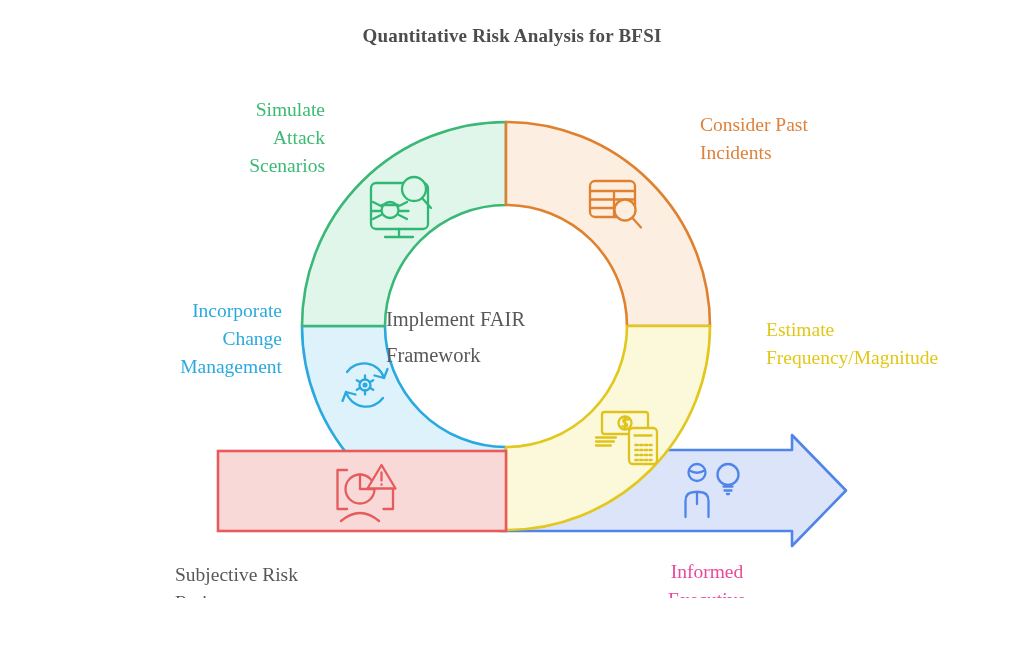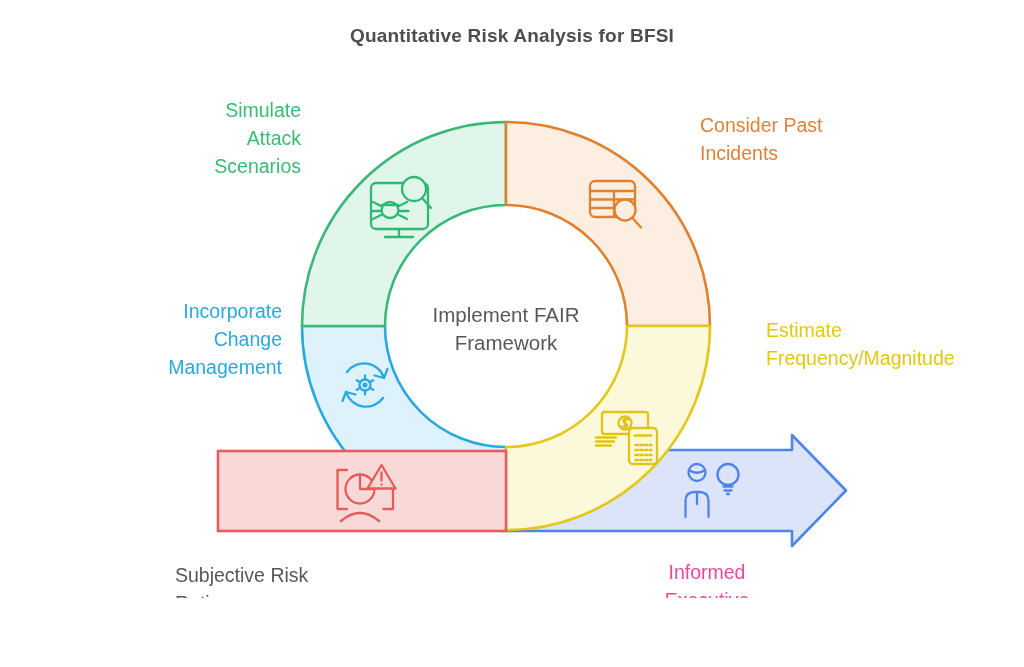--- a/index.html
+++ b/index.html
@@ -1,34 +1,34 @@
 <!DOCTYPE html>
 <html><head>
 <meta charset="utf-8">
 <style>
   html,body{margin:0;padding:0;background:#ffffff;}
   .stage{
     position:relative;width:1024px;height:598px;background:#ffffff;overflow:hidden;
-    font-family:Liberation Sans, sans-serif;
+    font-family:Liberation Serif, serif;
   }
   .stage svg{position:absolute;left:0;top:0;}
   .txt{position:absolute;white-space:pre-line;font-size:19.5px;line-height:28px;}
   .title{
     position:absolute;top:25px;left:0;width:1024px;text-align:center;
     font-size:19px;font-weight:bold;color:#4d4d4d;letter-spacing:.2px;
   }
-  .lbl-simulate {left:121px;top:96px;width:180px;text-align:right;color:#3bba74;}
+  .lbl-simulate {left:145px;top:96px;width:180px;text-align:right;color:#3bba74;}
   .lbl-incidents{left:700px;top:111px;width:280px;text-align:left;color:#de813a;}
   .lbl-change   {left:102px;top:297px;width:180px;text-align:right;color:#2aa9e0;}
   .lbl-estimate {left:739px;top:316px;width:285px;text-align:left;color:#e2c716;margin-left:27px;}
   .lbl-subjective{left:175px;top:561px;width:240px;text-align:left;color:#57585a;}
   .lbl-informed {left:597px;top:558px;width:220px;text-align:center;color:#ec4899;}
   .lbl-center{
-    left:386px;top:301px;width:240px;text-align:center;color:#57585a;
-    font-size:20.5px;line-height:28px;
+    left:386px;top:301px;width:240px;text-align:left;color:#57585a;
+    font-size:20.5px;line-height:36px;
   }
 </style>
 </head>
 <body>
 
 <div class="stage">
 
   <svg width="1024" height="667" viewBox="0 0 1024 667">
 
     <g>

